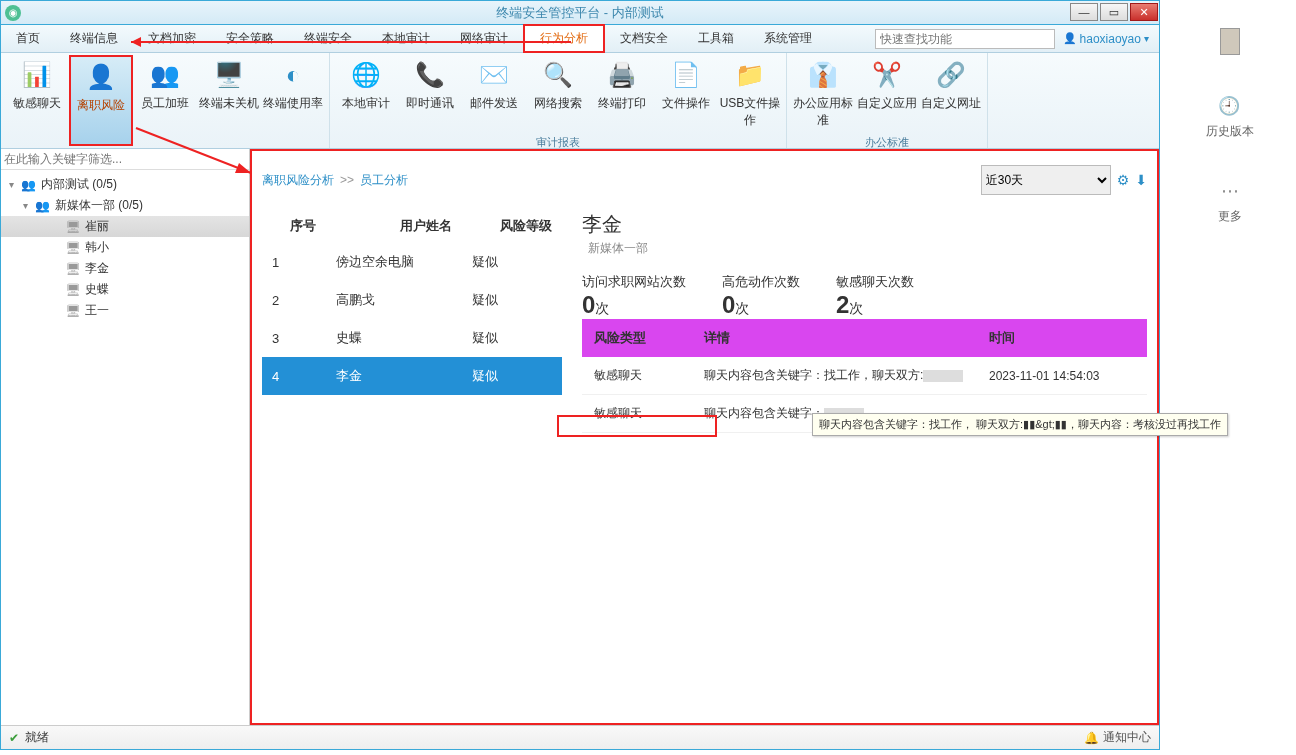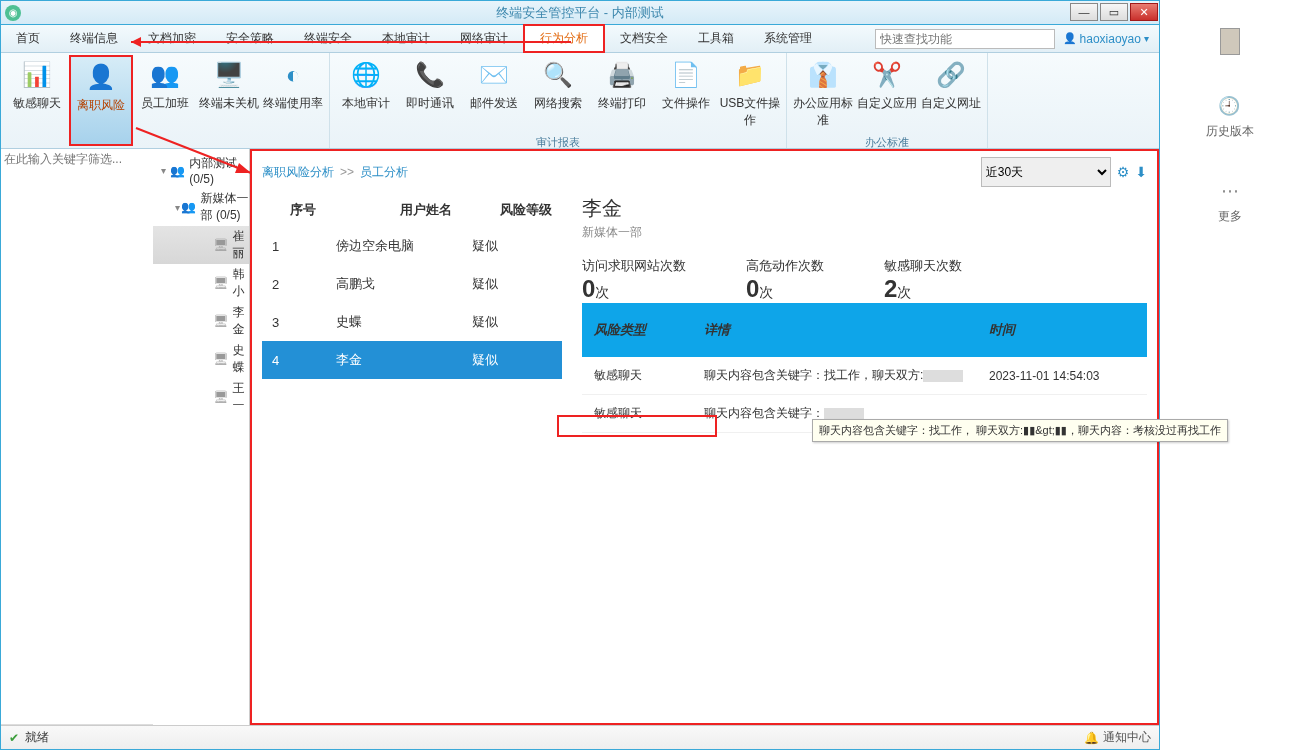--- a/index.html
+++ b/index.html
@@ -28,58 +28,58 @@
 .ribbon .group-label { text-align:center;color:#4a7d9c;font-size:11px;padding:2px 0;}
 .ribbon .rbtn { width: 64px; display:flex;flex-direction:column;align-items:center;justify-content:flex-start; padding:4px 0; cursor:pointer; position:relative;}
 .ribbon .rbtn .icon { width:32px;height:32px;display:flex;align-items:center;justify-content:center;font-size:24px;color:#2d8fc7; margin-bottom:4px;}
 .ribbon .rbtn .lbl { font-size:12px;color:#333; text-align:center;}
 .ribbon .rbtn.highlight { border:2px solid #e22; background: linear-gradient(#d6ecf7,#a7d2ec);}
 .ribbon .rbtn.highlight .lbl{color:#b54200;}
 
 .arrow-red { position:absolute; pointer-events:none; }
 
 .body-area { display:flex; height: 576px; }
-.sidebar { width: 249px; border-right:1px solid #ccc; display:flex;flex-direction:row;}
+.sidebar { width: 249px; border-right:1px solid #ccc; display:flex;flex-direction:column;}
 .sidebar .filter { border-bottom:1px solid #ddd; padding:3px;}
 .sidebar .filter input { width:100%; border:none; outline:none; font-size:12px; color:#888;}
 .tree { flex:1; padding:4px 0;}
 .tree .node { display:flex;align-items:center; padding:2px 0 2px 8px; cursor:pointer;}
 .tree .node .tw { width:12px;display:inline-block;color:#888;font-size:10px;}
 .tree .node .ic { width:16px;height:14px;display:inline-flex;align-items:center;justify-content:center;margin-right:4px;font-size:12px;}
 .tree .node.l1 { padding-left: 22px;}
 .tree .node.l2 { padding-left: 52px;}
 .tree .node.selected { background:linear-gradient(#e4e4e4,#d7d7d7);}
 .tree .ic.group{color:#2d8fc7;}
 .tree .ic.pc{color:#999;}
 
 .main { flex:1; position:relative; border:2px solid #e22;}
-.crumb { padding:6px 10px; display:flex;align-items:center;gap:6px;}
+.crumb { padding:14px 10px; display:flex;align-items:center;gap:6px;}
 .crumb a { color:#2d8fc7; cursor:pointer;}
 .crumb .sep{color:#999;}
 .crumb .right { margin-left:auto; display:flex;align-items:center;gap:6px;}
 .crumb select { height:30px;border:1px solid #bbb;font-size:12px;min-width:130px;}
 .crumb .gear,.crumb .dl{color:#2d8fc7;cursor:pointer;font-size:14px;}
 
 .main-cols { display:flex; padding:0 10px;}
 .list-col { width:300px;}
 .list-col table { width:100%; border-collapse:collapse;}
 .list-col th { text-align:right; font-size:13px; padding:8px 10px; font-weight:bold;}
 .list-col td { padding:10px 10px; font-size:13px;}
 .list-col tr.sel td { background:#2390d6; color:#fff;}
 
 .detail-col { flex:1; padding-left:20px;}
 .detail-col .name { font-size:20px; color:#333; margin-top:2px;}
-.detail-col .dept { font-size:12px; color:#888; margin:2px 0 16px;}
-.stats { display:flex; gap:60px;}
+.detail-col .dept { font-size:12px; color:#888; margin:2px 6px 16px;}
+.stats { display:flex; gap:36px;}
 .stat .lbl{font-size:13px;color:#333;}
 .stat .val{font-size:24px;font-weight:bold;color:#333;}
 .stat .val .unit{font-size:14px;font-weight:normal;}
 .std { color:#999; margin:10px 0 14px; padding-left:210px;font-size:12px;}
 .dtable { width:100%; border-collapse:collapse;}
-.dtable th { background:#0ea5e9; text-align:left; padding:18px 12px; font-size:13px;font-weight:bold;font-style:italic;}
+.dtable th { background:#d946ef; text-align:left; padding:10px 12px; font-size:13px;font-weight:bold;}
 .dtable td { padding:10px 12px; font-size:12px; border-bottom:1px solid #f0f0f0;}
 .redact { display:inline-block;background:#ddd;height:12px;vertical-align:middle;}
 
 .statusbar { height:24px; border-top:1px solid #ccc; background:linear-gradient(#f9f9f9,#eee); display:flex;align-items:center;padding:0 8px;}
 .statusbar .ok{color:#3a9d3a;margin-right:6px;}
 .statusbar .right{margin-left:auto;display:flex;align-items:center;gap:4px;color:#555;}
 
 .side-panel { position:absolute; right:0; top:0; width:120px; height:100%; display:flex;flex-direction:column;align-items:center;padding-top:28px;gap:40px;}
 .side-panel .thumb{width:20px;height:27px;background:#cfc8bb;border:1px solid #999;}
 .side-panel .sp{display:flex;flex-direction:column;align-items:center;color:#666;font-size:12px;gap:6px;cursor:pointer;}
@@ -334,21 +334,21 @@
                   <td>敏感聊天</td>
                   <td>聊天内容包含关键字：<span class="redact" style="width:40px"></span></td>
                   <td></td>
                 </tr>
               </tbody>
           </table>
           <div class="red-box" style="left:305px;top:264px;width:160px;height:22px"></div>
         </div>
       </div>
 
-      <div class="tooltip" style="left:560px;top:268px">聊天内容包含关键字：找工作，  聊天双方:▮▮&amp;gt;▮▮，聊天内容：考核没过再找工作</div>
+      <div class="tooltip" style="left:560px;top:262px">聊天内容包含关键字：找工作，  聊天双方:▮▮&amp;gt;▮▮，聊天内容：考核没过再找工作</div>
     </div>
   </div>
 
   <div class="statusbar">
     <span class="ok">✔</span>
     <span>就绪</span>
     <span class="right">
       <span>🔔</span>
       <span>通知中心</span>
     </span>

